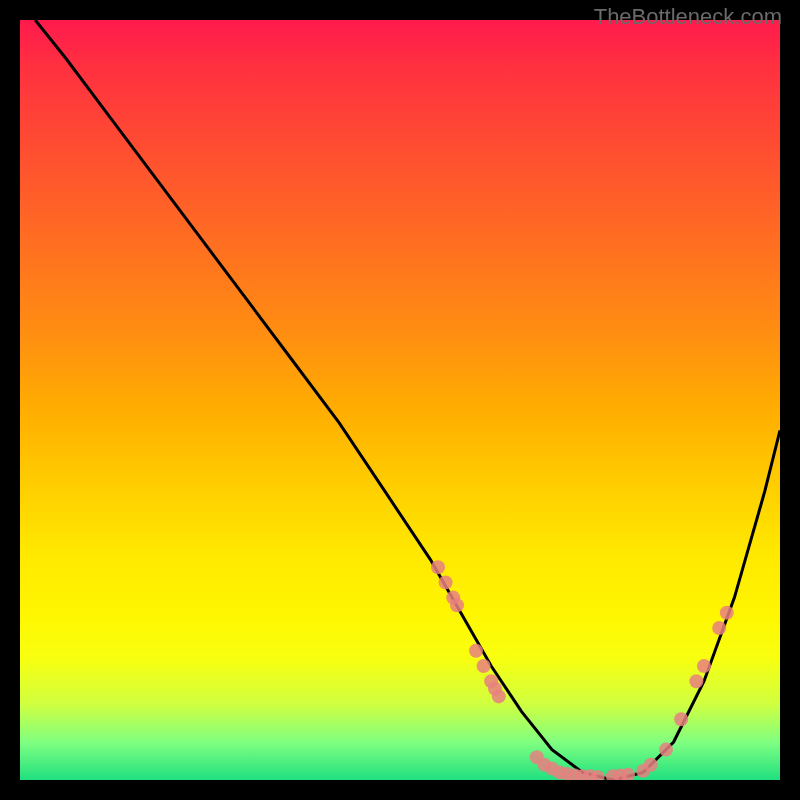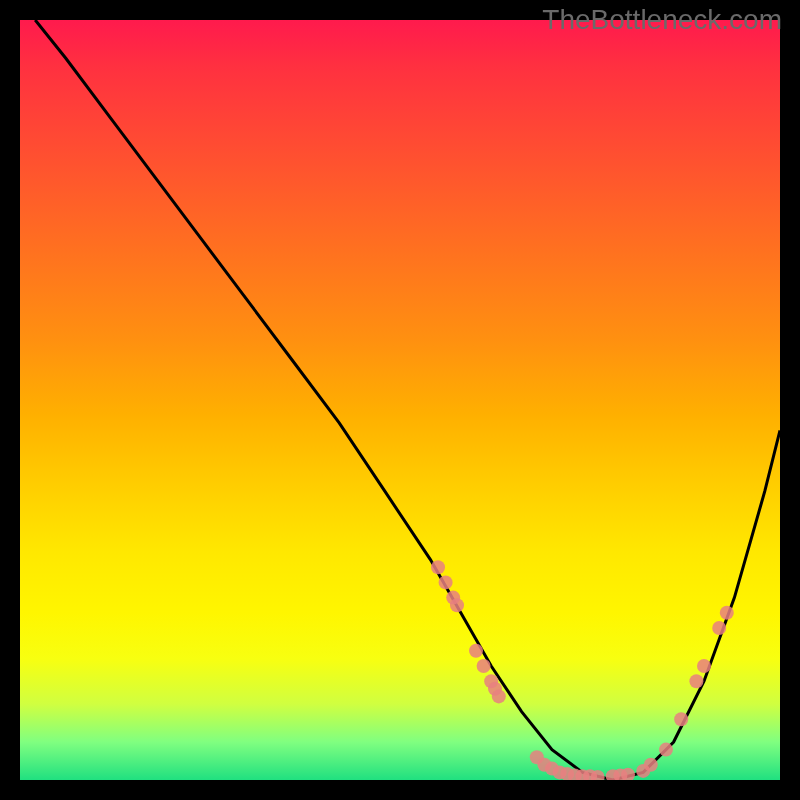--- a/index.html
+++ b/index.html
@@ -8,21 +8,21 @@
     height: 800px;
     background: #000;
     position: relative;
     font-family: Arial, sans-serif;
   }
   .watermark {
     position: absolute;
     top: 4px;
     right: 18px;
     color: #6a6a6a;
-    font-size: 28px;
+    font-size: 22px;
     font-weight: 500;
     z-index: 10;
   }
   .plot-area {
     position: absolute;
     left: 20px;
     top: 20px;
     width: 760px;
     height: 760px;
     overflow: hidden;

